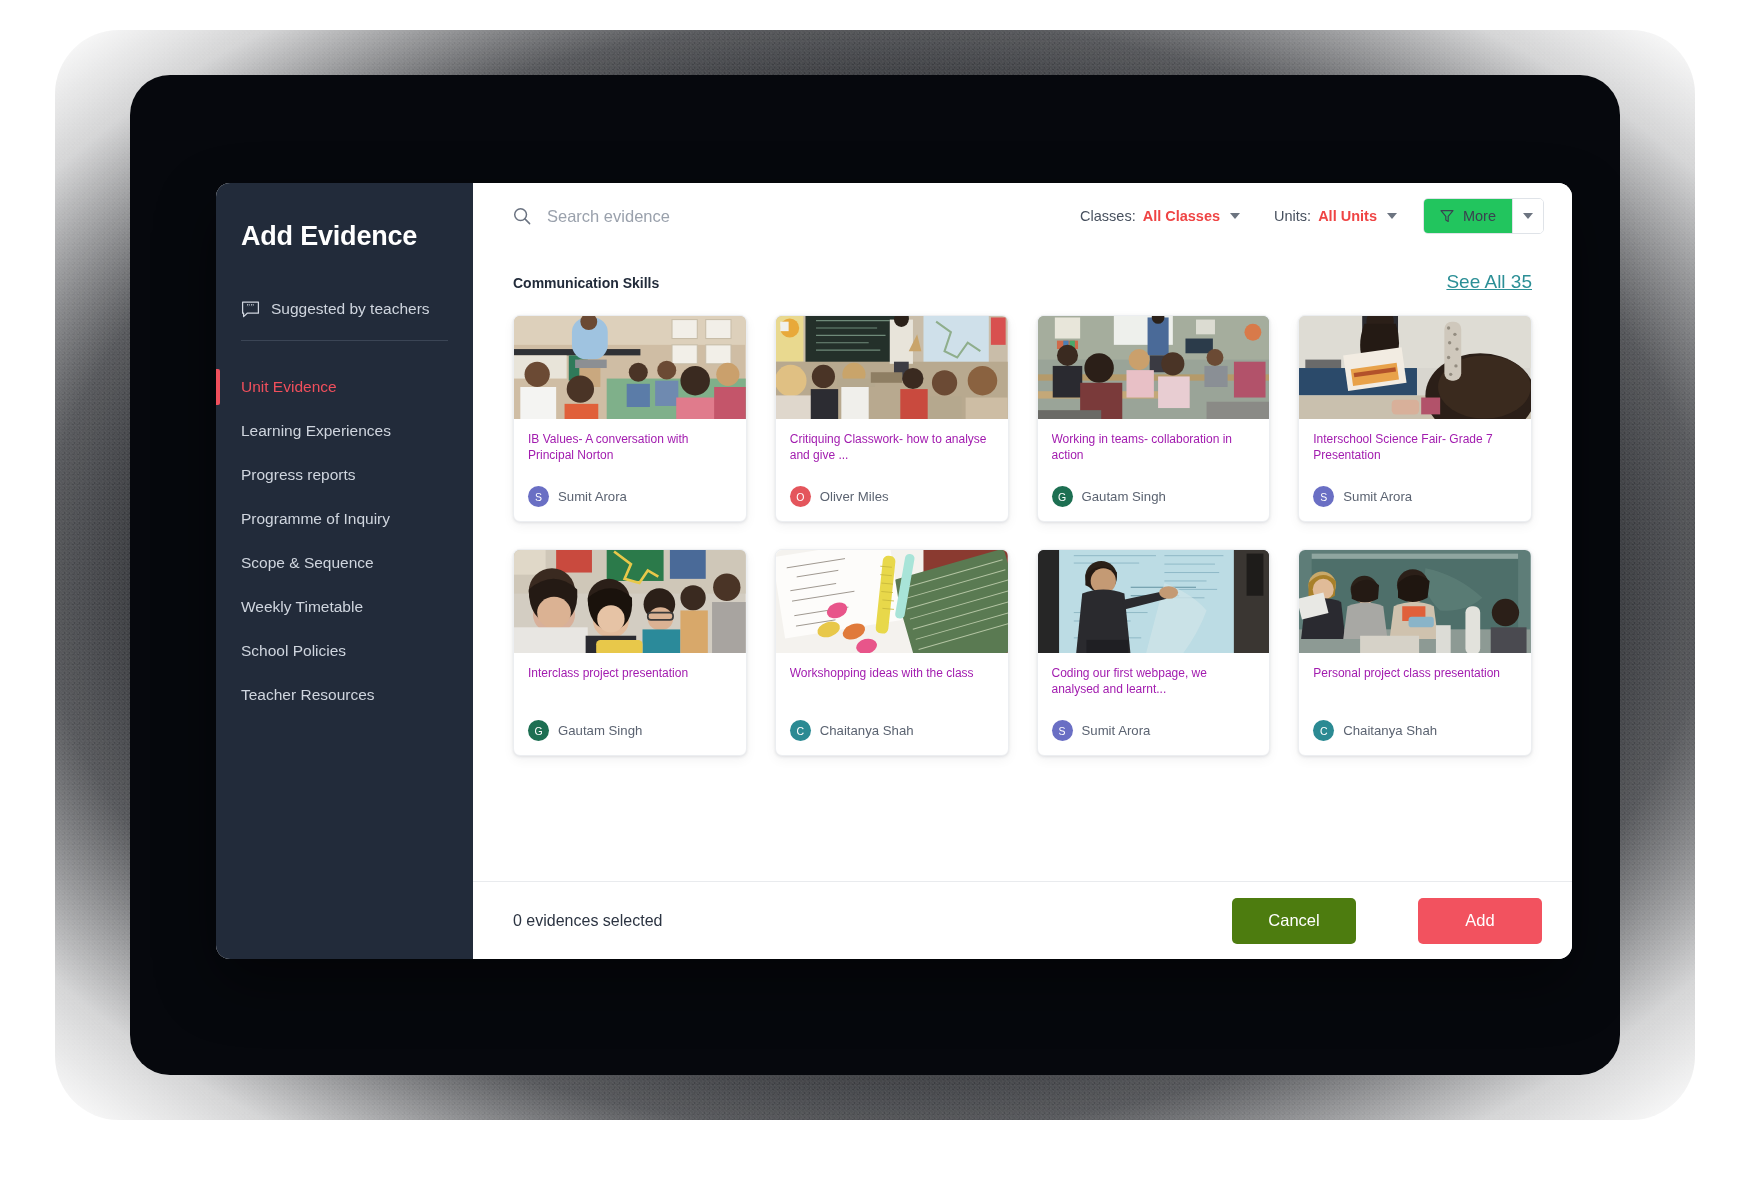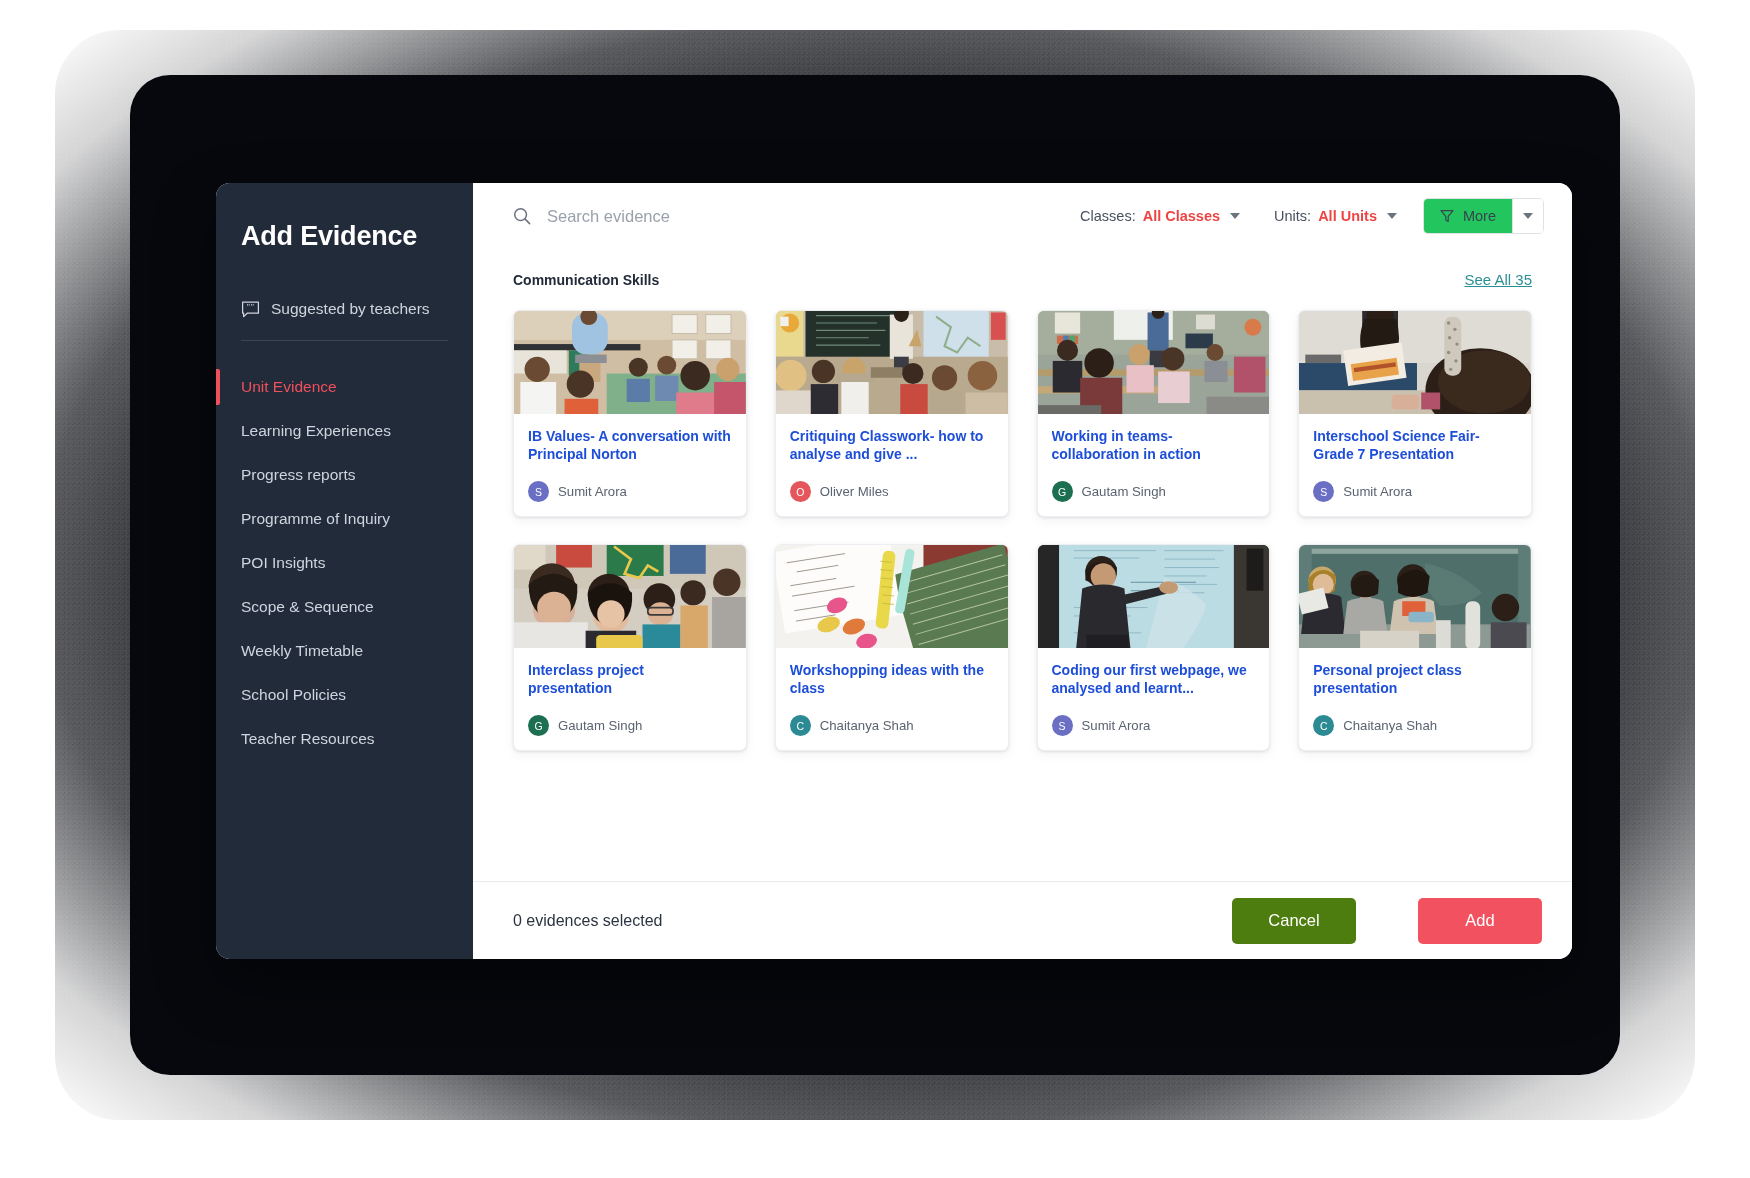--- a/index.html
+++ b/index.html
@@ -209,21 +209,21 @@
     align-items: baseline;
     justify-content: space-between;
     margin-bottom: 22px;
   }
   .section-title {
     font-size: 14px;
     font-weight: bold;
     color: #222b3a;
   }
   .see-all {
-    font-size: 15px;
+    font-size: 19px;
     color: #2c8f96;
     text-decoration: underline;
     cursor: pointer;
   }
 
   .grid {
     display: grid;
     grid-template-columns: repeat(4, 1fr);
     gap: 27px 28px;
   }
@@ -236,27 +236,26 @@
     cursor: pointer;
   }
   .thumb {
     height: 103px;
     position: relative;
     overflow: hidden;
   }
   .thumb svg { display:block; width:100%; height:100%; }
   .card-body { padding: 13px 14px 14px 14px; }
   .card-title {
-    font-size: 14px;
+    font-size: 12px;
     line-height: 1.32;
-    color: #1d4ed8;
+    color: #a21caf;
     height: 38px;
     overflow: hidden;
     margin-bottom: 16px;
-    font-weight: bold;
   }
   .author {
     display: flex;
     align-items: center;
     gap: 9px;
   }
   .avatar {
     width: 21px; height: 21px;
     border-radius: 50%;
     color: #fff;
@@ -318,21 +317,20 @@
         <span class="suggested-label">Suggested by teachers</span>
       </div>
 
       <div class="divider"></div>
 
       <ul class="nav">
         <li class="nav-item active"><span>Unit Evidence</span></li>
         <li class="nav-item"><span>Learning Experiences</span></li>
         <li class="nav-item"><span>Progress reports</span></li>
         <li class="nav-item"><span>Programme of Inquiry</span></li>
-        <li class="nav-item"><span>POI Insights</span></li>
         <li class="nav-item"><span>Scope &amp; Sequence</span></li>
         <li class="nav-item"><span>Weekly Timetable</span></li>
         <li class="nav-item"><span>School Policies</span></li>
         <li class="nav-item"><span>Teacher Resources</span></li>
       </ul>
     </div>
 
     <div class="main">
 
       <div class="topbar">

